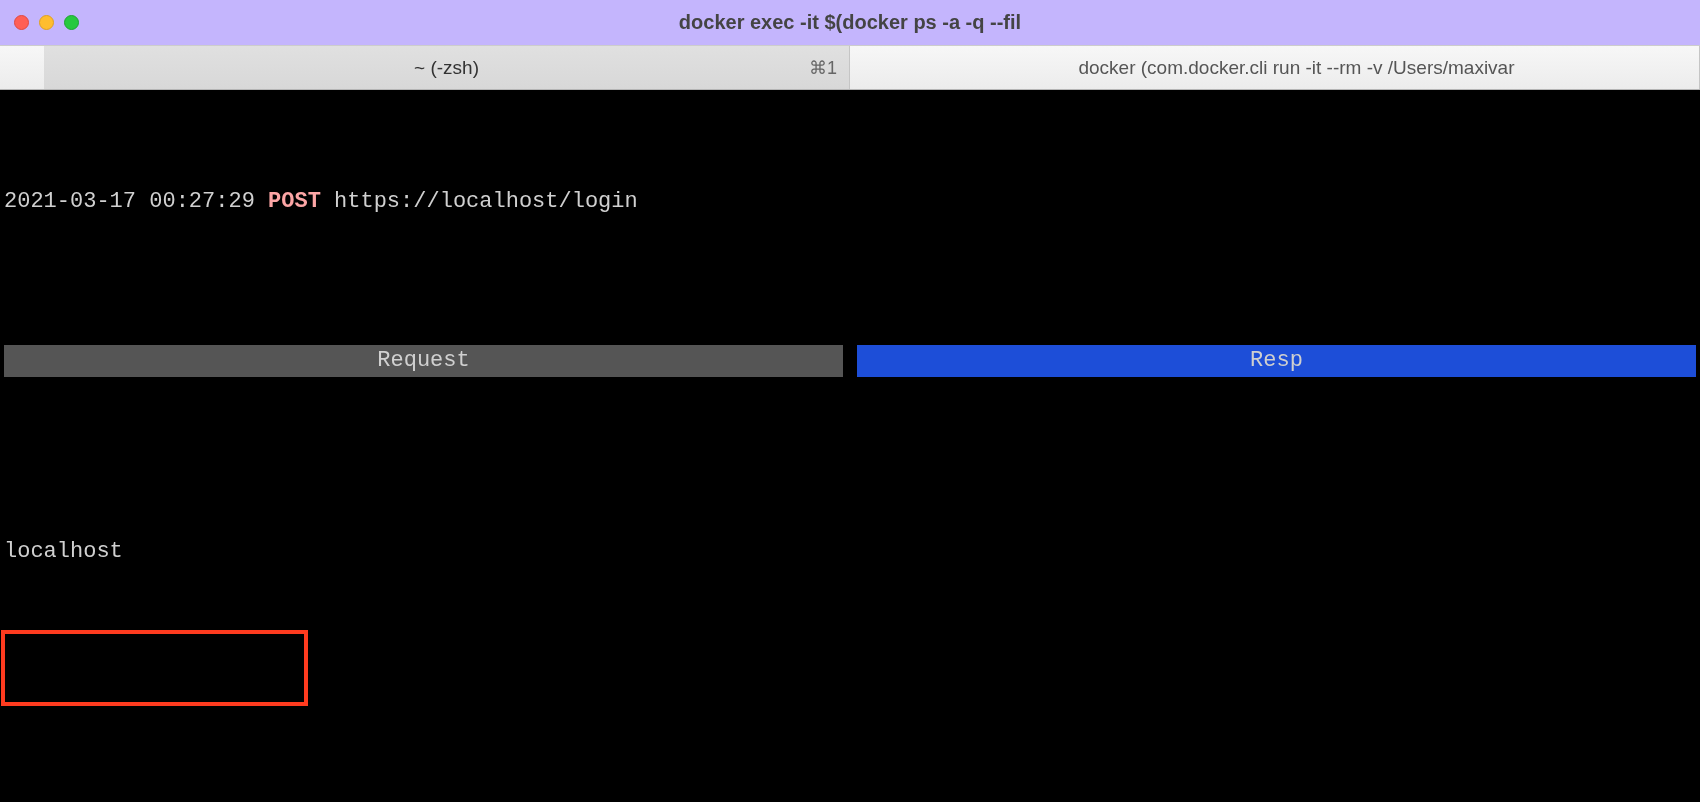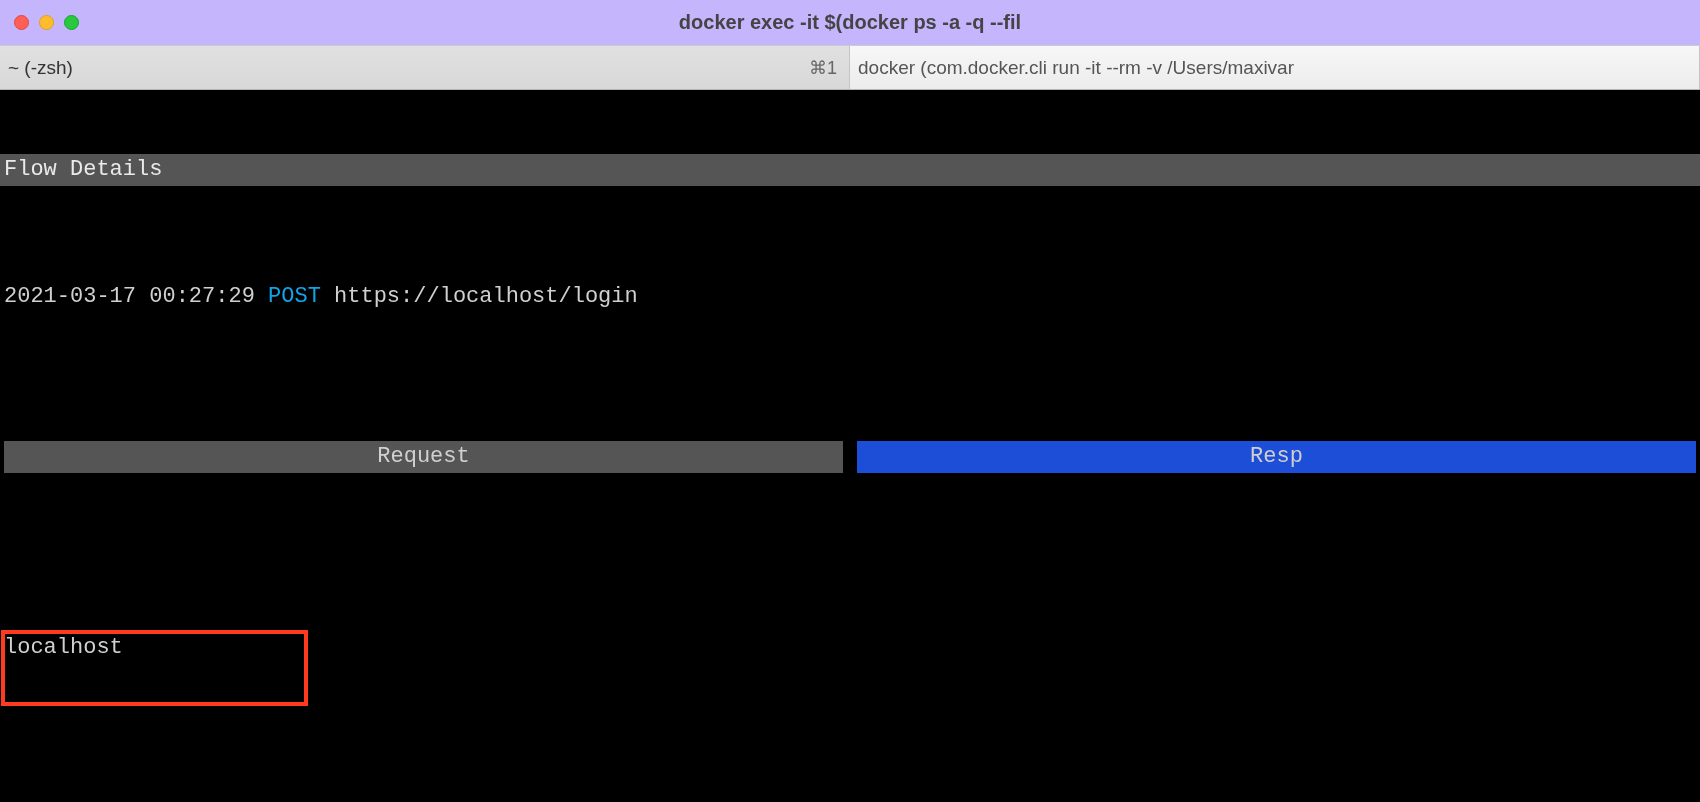--- a/index.html
+++ b/index.html
@@ -47,29 +47,31 @@
     .tabbar {
       background: linear-gradient(#f7f7f7, #ececec);
       height: 44px;
       display: flex;
       border-bottom: 1px solid #b5b5b5;
     }
     .tab {
       flex: 1;
       display: flex;
       align-items: center;
+      justify-content: center;
       gap: 6px;
       font-family: -apple-system, BlinkMacSystemFont, "Helvetica Neue", sans-serif;
       font-size: 19px;
       color: #555;
       border-right: 1px solid #c5c5c5;
       position: relative;
       white-space: nowrap;
       overflow: hidden;
       padding: 0 8px;
+      margin-left: 44px;
     }
     .tab-active {
       background: linear-gradient(#e0e0e0, #d8d8d8);
       color: #333;
     }
     .tab .shortcut {
       position: absolute;
       right: 12px;
       color: #666;
       font-size: 18px;
@@ -96,21 +98,21 @@
       text-align: center;
       padding: 0;
     }
     .flow-tab.active {
       background: #555;
     }
     .flow-tab.inactive {
       background: #1d4ed8;
       color: #cfcfcf;
     }
-    .orange { color: #0ea5e9; }
+    .orange { color: #fca5a5; font-weight: bold; }
     .blue { color: #3b8fd6; }
     .green { color: #4fae4a; }
     .headers { padding: 0 4px; }
     .hdr-line { display: flex; }
     .hdr-key {
       color: #3b8fd6;
       width: 240px;
       flex-shrink: 0;
     }
     .hdr-val { color: #d0d0d0; }
@@ -137,21 +139,20 @@
   <div class="tab tab-active">
     <span>~ (-zsh)</span>
     <span class="shortcut">⌘1</span>
   </div>
   <div class="tab">
     <span>docker (com.docker.cli run -it --rm -v /Users/maxivar</span>
   </div>
 </div>
 
 <div class="terminal content">
-  <div class="bar-light">Flow Details</div>
 
   <div style="padding:0 4px;"><span>2021-03-17 00:27:29</span> <span class="orange">POST</span> <span>https://localhost/login</span></div>
 
 
   <div class="tabs-row">
     <div class="flow-tab active">Request</div>
     <div class="flow-tab inactive">Resp</div>
   </div>
 
   <div class="headers">

